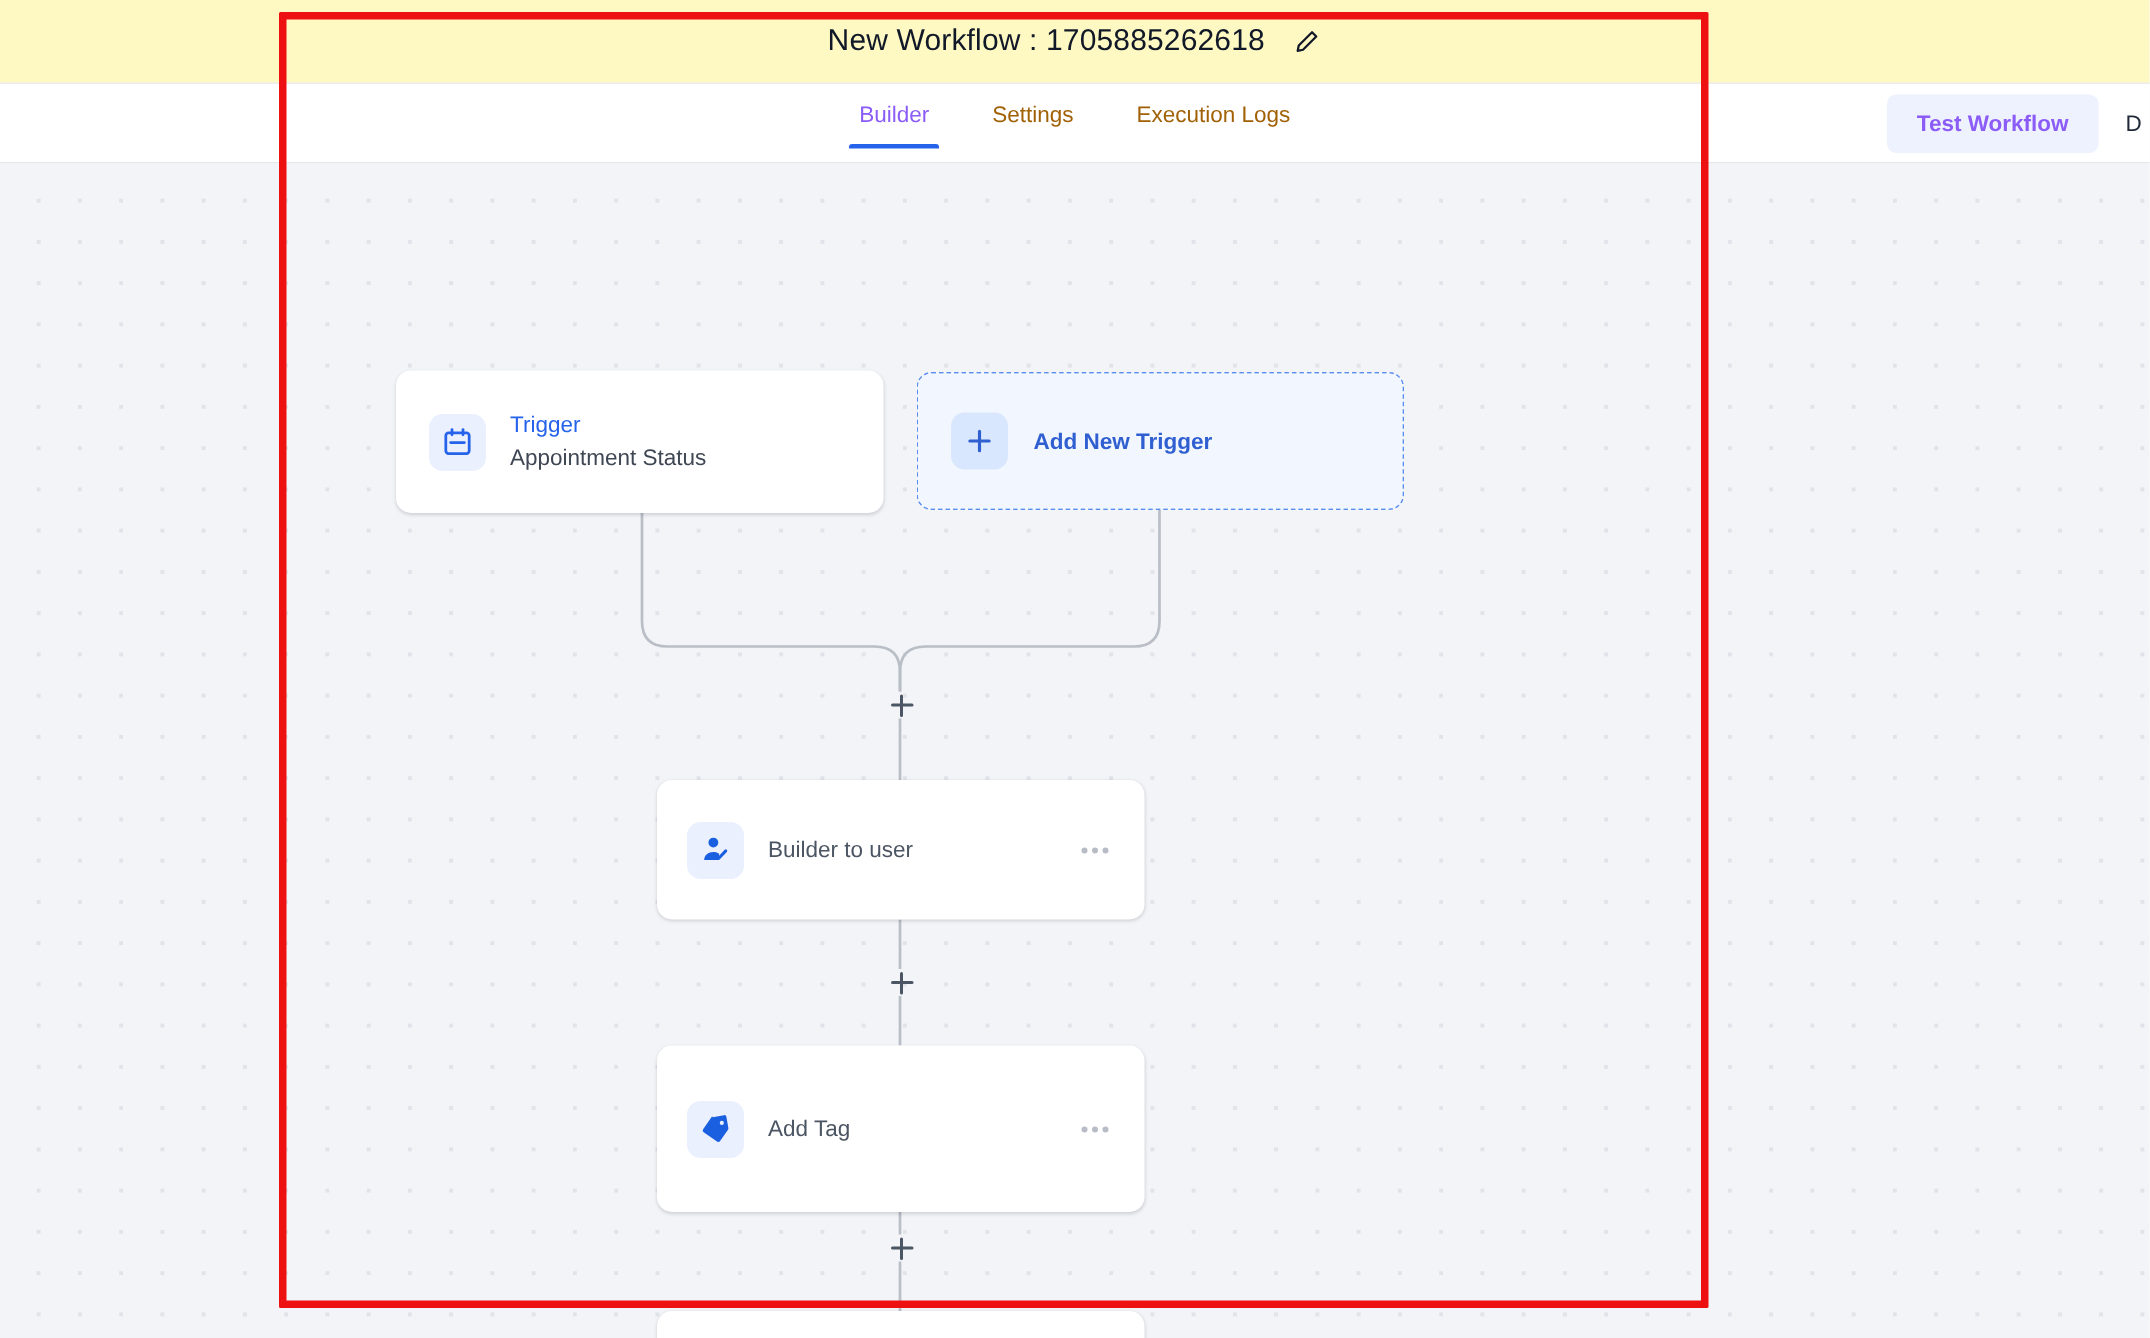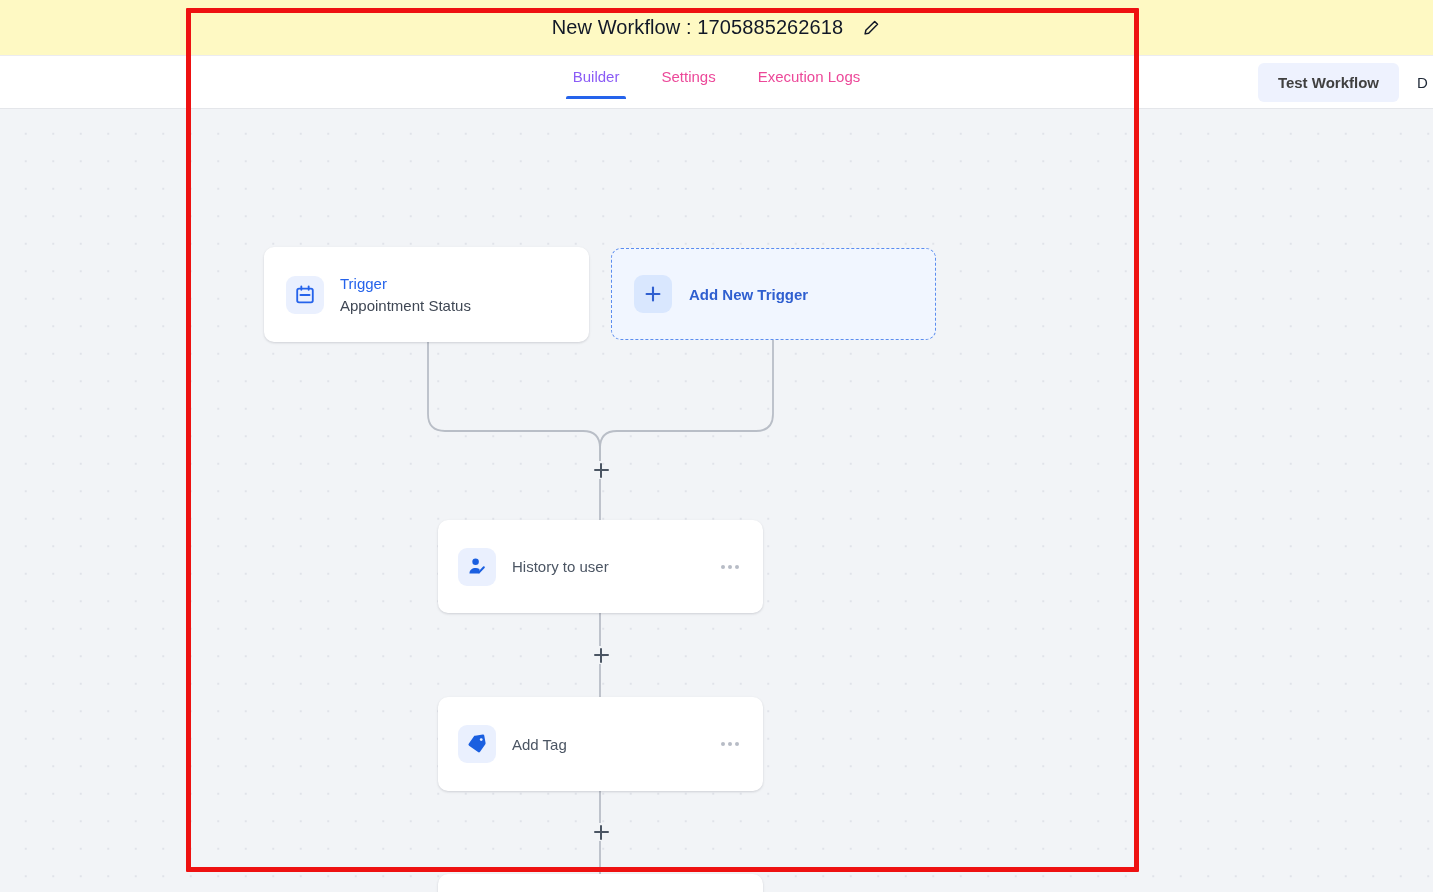--- a/index.html
+++ b/index.html
@@ -63,21 +63,21 @@
     height: 52px;
     display: flex;
     align-items: flex-start;
     justify-content: center;
     gap: 0;
   }
   .tab {
     position: relative;
     padding: 12px 21px 14px 21px;
     font-size: 15px;
-    color: #ec4899;
+    color: #a16207;
     cursor: pointer;
     white-space: nowrap;
     background: transparent;
     border: none;
     font-family: "Liberation Sans", sans-serif;
   }
   .tab.active {
     color: #8b5cf6;
   }
   .tab.active::after {
@@ -95,21 +95,21 @@
     right: 0;
     top: 0;
     height: 52px;
     display: flex;
     align-items: center;
     gap: 18px;
     padding-right: 0;
   }
   #test-workflow-button {
     background: #eef2fe;
-    color: #404040;
+    color: #8b5cf6;
     font-size: 15px;
     font-weight: 700;
     border: none;
     border-radius: 6px;
     padding: 11px 20px;
     cursor: pointer;
     font-family: "Liberation Sans", sans-serif;
     white-space: nowrap;
   }
   #draft-button {
@@ -227,21 +227,21 @@
   #add-trigger-card .node-icon { background: #d9e7fe; }
   #add-trigger-label {
     font-size: 15px;
     font-weight: 700;
     color: #2f5fd0;
     margin-left: 17px;
   }
 
   
   #assign-user-card { left: 438px; top: 411px; width: 325px; height: 93px; padding: 0 20px; }
-  #add-tag-card     { left: 438px; top: 588px; width: 325px; height: 94px; padding: 0 20px; }
+  #add-tag-card     { left: 438px; top: 588px; width: 325px; height: 111px; padding: 0 20px; }
   #internal-notification-card { left: 438px; top: 765px; width: 325px; height: 93px; padding: 0 20px; }
 
   
   .plus-node {
     position: absolute;
     width: 22px;
     height: 22px;
     display: flex;
     align-items: center;
     justify-content: center;
@@ -350,21 +350,21 @@
 
     <div class="node-card" id="assign-user-card">
       <div class="node-icon icon-blue-bg">
         <svg width="23" height="23" viewBox="0 0 24 24" fill="none">
           <circle cx="10" cy="7" r="3.4" fill="#1a5fe0"></circle>
           <path d="M3.6 19.2c0-3.5 2.9-5.6 6.4-5.6 1.5 0 2.9.4 4 1.1v4.5z" fill="#1a5fe0"></path>
           <path d="M11 15.3l2.6 2.8 5-5.3" fill="none" stroke="#1a5fe0" stroke-width="2.1" stroke-linecap="round" stroke-linejoin="round"></path>
         </svg>
       </div>
       <div class="node-text-wrap">
-        <div class="node-label">History to user</div>
+        <div class="node-label">Builder to user</div>
       </div>
       <div class="node-menu">
         <i></i>
           <i></i>
           <i></i>
       </div>
     </div>
 
     <div class="plus-node" id="plus-2"></div>
 

